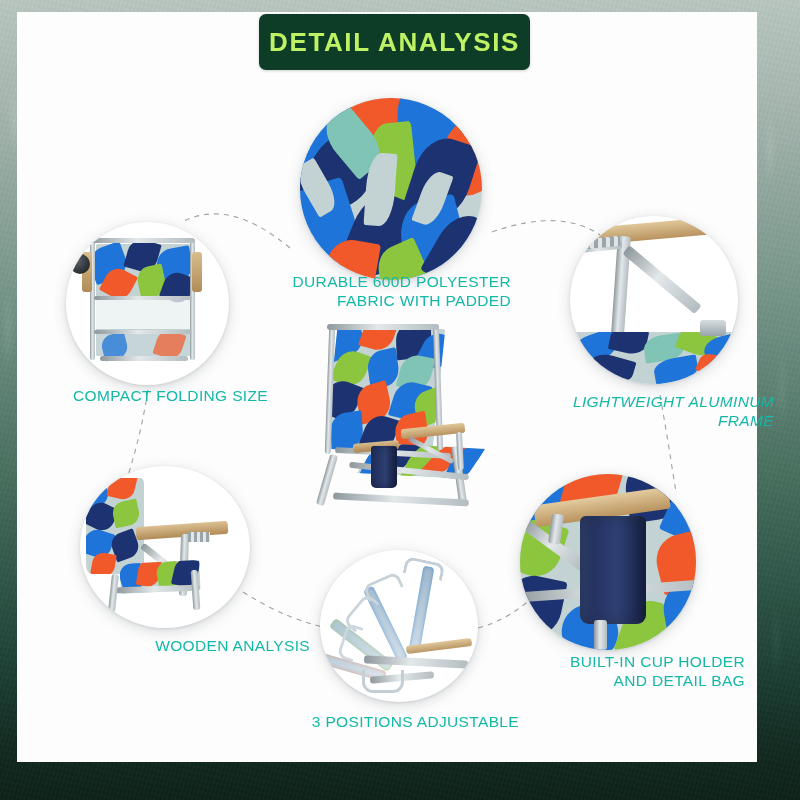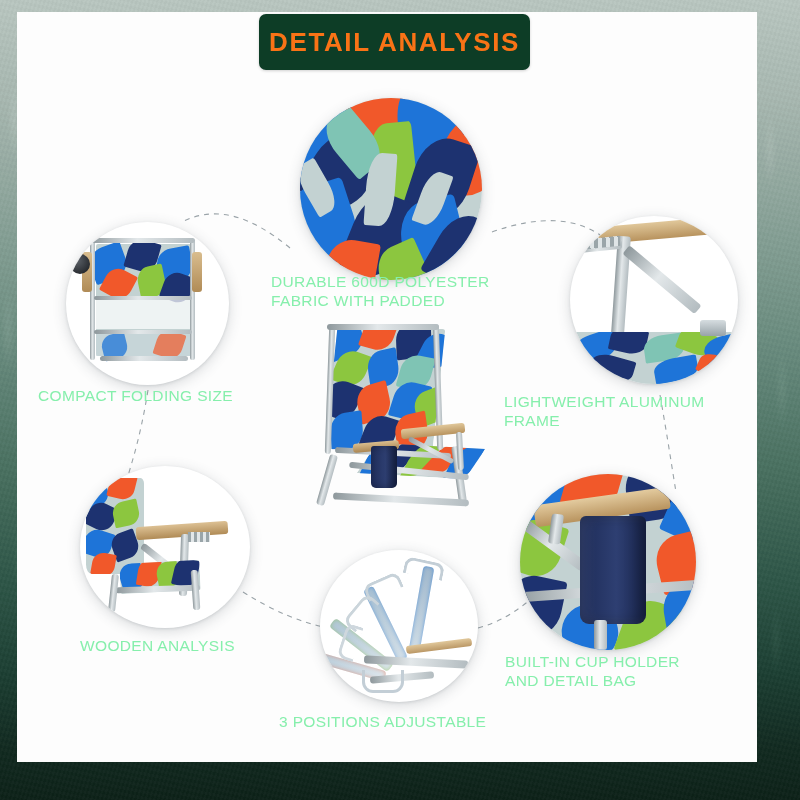--- a/index.html
+++ b/index.html
@@ -40,31 +40,31 @@
 
   
   .card{position:absolute;left:17px;top:12px;width:740px;height:750px;
     background:#fdfdfd;}
 
   
   .title-banner{position:absolute;left:259px;top:14px;width:271px;height:56px;
     background:#0d3d26;border-radius:7px;
     display:flex;align-items:center;justify-content:center;
     box-shadow:0 1px 3px rgba(0,0,0,.18);}
-  .title-banner span{color:#f97316;font-size:26px;font-weight:bold;letter-spacing:1.6px;}
+  .title-banner span{color:#bef264;font-size:26px;font-weight:bold;letter-spacing:1.6px;}
 
   
   .connectors{position:absolute;left:0;top:0;width:800px;height:800px;
     pointer-events:none;}
 
   
   .node{position:absolute;}
   .circ{position:absolute;border-radius:50%;overflow:hidden;background:#fff;
     box-shadow:0 3px 14px rgba(60,70,80,.20), 0 1px 3px rgba(60,70,80,.14);}
-  .label{position:absolute;text-align:left;color:#86efac;
+  .label{position:absolute;text-align:right;color:#14b8a6;
     font-size:15.5px;line-height:19px;letter-spacing:.35px;white-space:pre-line;}
 
   
   .fabric{position:absolute;inset:0;background:#c3d2d2;}
   .leaf{position:absolute;border-radius:48% 6% 48% 6%;}
 
   
   .hero{position:absolute;left:305px;top:318px;width:200px;height:200px;}
   .metal{position:absolute;background:linear-gradient(90deg,#8e989c,#e3e8ea 45%,#b3bcc0);border-radius:3px;}
   .wood{position:absolute;background:linear-gradient(180deg,#d9bd8e,#b08b56);border-radius:3px;}
@@ -169,21 +169,21 @@
           <div class="leaf" style="left:64%;top:-4%;width:22%;height:46%;background:#8cc63f;transform:rotate(20deg);"></div>
           <div class="leaf" style="left:80%;top:8%;width:24%;height:48%;background:#1e74d8;transform:rotate(-14deg);"></div>
           <div class="leaf" style="left:12%;top:46%;width:26%;height:46%;background:#1d3270;transform:rotate(16deg);"></div>
           <div class="leaf" style="left:50%;top:50%;width:26%;height:44%;background:#1e74d8;transform:rotate(-10deg);"></div>
           <div class="leaf" style="left:76%;top:46%;width:22%;height:42%;background:#f1582a;transform:rotate(24deg);"></div>
         </div>
       </div>
       <div style="position:absolute;left:130px;top:104px;width:26px;height:16px;border-radius:3px;
            background:linear-gradient(180deg,#d6dde0,#98a3a8);"></div>
     </div>
-    <div class="label" style="left:504px;top:392px;width:240px;">LIGHTWEIGHT ALUMINUM
+    <div class="label" style="left:534px;top:392px;width:240px;font-style:italic;">LIGHTWEIGHT ALUMINUM
 FRAME</div>
   </div>
 
   <div class="node">
     <div class="circ" style="left:80px;top:466px;width:170px;height:162px;">
       <div style="position:absolute;left:6px;top:12px;width:58px;height:96px;overflow:hidden;
            border-radius:40% 6% 4% 10%;">
         <div class="fabric">
           <div class="leaf" style="left:-10%;top:2%;width:48%;height:28%;background:#1e74d8;transform:rotate(-22deg);"></div>
           <div class="leaf" style="left:40%;top:-4%;width:44%;height:26%;background:#f1582a;transform:rotate(14deg);"></div>

